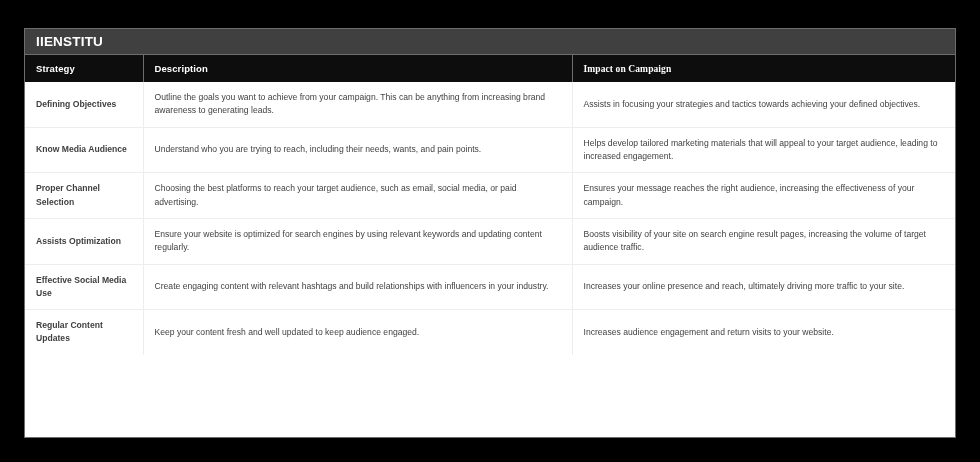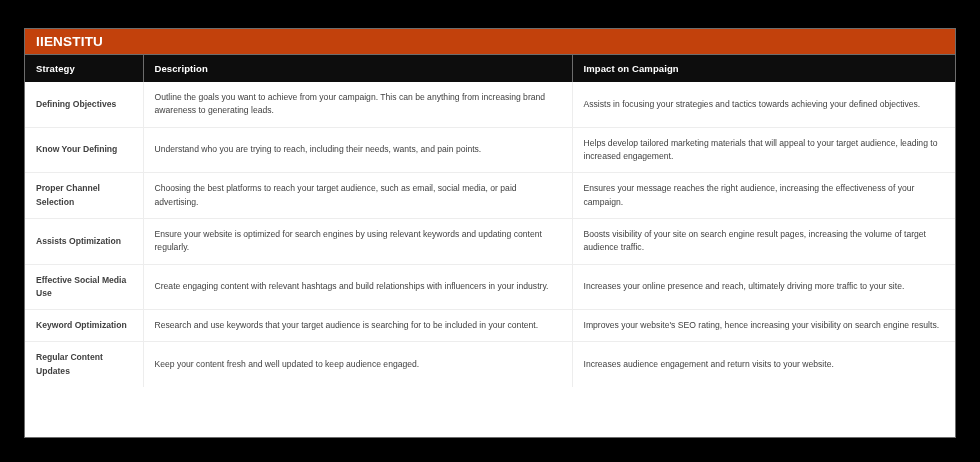--- a/index.html
+++ b/index.html
@@ -26,21 +26,21 @@
     top: 28px;
     width: 932px;
     height: 410px;
     border: 1px solid #6d6d6d;
     box-sizing: border-box;
     background: #ffffff;
     overflow: hidden;
   }
   .brand-bar {
     height: 26px;
-    background: #c2410c;
+    background: #404040;
     display: flex;
     align-items: center;
     padding: 0 0 0 11px;
     box-sizing: border-box;
     border-bottom: 1px solid #6d6d6d;
   }
   .brand-title {
     color: #ffffff;
     font-size: 13.5px;
     font-weight: bold;
@@ -60,20 +60,21 @@
     text-align: left;
     padding: 8px 10px 8px 11px;
     border-right: 1px solid #6d6d6d;
     box-sizing: border-box;
     vertical-align: middle;
     letter-spacing: 0.1px;
     margin-top: 14px;
   }
   table.data-table thead th:last-child {
     border-right: none;
+    font-family: Liberation Serif, serif;
   }
   table.data-table tbody td {
     background: #ffffff;
     color: #3f3f3f;
     font-size: 8.6px;
     line-height: 1.55;
     text-align: left;
     padding: 9px 11px 9px 11px;
     border-top: 1px solid #ededed;
     border-right: 1px solid #ededed;
@@ -116,45 +117,40 @@
           <th>Impact on Campaign</th>
         </tr>
       </thead>
       <tbody>
         <tr>
           <td class="cell-strategy">Defining Objectives</td>
           <td class="cell-description">Outline the goals you want to achieve from your campaign. This can be anything from increasing brand awareness to generating leads.</td>
           <td class="cell-impact">Assists in focusing your strategies and tactics towards achieving your defined objectives.</td>
         </tr>
         <tr>
-          <td class="cell-strategy">Know Your Defining</td>
+          <td class="cell-strategy">Know Media Audience</td>
           <td class="cell-description">Understand who you are trying to reach, including their needs, wants, and pain points.</td>
           <td class="cell-impact">Helps develop tailored marketing materials that will appeal to your target audience, leading to increased engagement.</td>
         </tr>
         <tr>
           <td class="cell-strategy">Proper Channel Selection</td>
           <td class="cell-description">Choosing the best platforms to reach your target audience, such as email, social media, or paid advertising.</td>
           <td class="cell-impact">Ensures your message reaches the right audience, increasing the effectiveness of your campaign.</td>
         </tr>
         <tr>
           <td class="cell-strategy">Assists Optimization</td>
           <td class="cell-description">Ensure your website is optimized for search engines by using relevant keywords and updating content regularly.</td>
           <td class="cell-impact">Boosts visibility of your site on search engine result pages, increasing the volume of target audience traffic.</td>
         </tr>
         <tr>
           <td class="cell-strategy">Effective Social Media Use</td>
           <td class="cell-description">Create engaging content with relevant hashtags and build relationships with influencers in your industry.</td>
           <td class="cell-impact">Increases your online presence and reach, ultimately driving more traffic to your site.</td>
         </tr>
         <tr>
-          <td class="cell-strategy">Keyword Optimization</td>
-          <td class="cell-description">Research and use keywords that your target audience is searching for to be included in your content.</td>
-          <td class="cell-impact">Improves your website's SEO rating, hence increasing your visibility on search engine results.</td>
-        </tr>
-        <tr>
           <td class="cell-strategy">Regular Content Updates</td>
           <td class="cell-description">Keep your content fresh and well updated to keep audience engaged.</td>
           <td class="cell-impact">Increases audience engagement and return visits to your website.</td>
         </tr>
 
       </tbody>
     </table>
 
   </div>
 </div>

